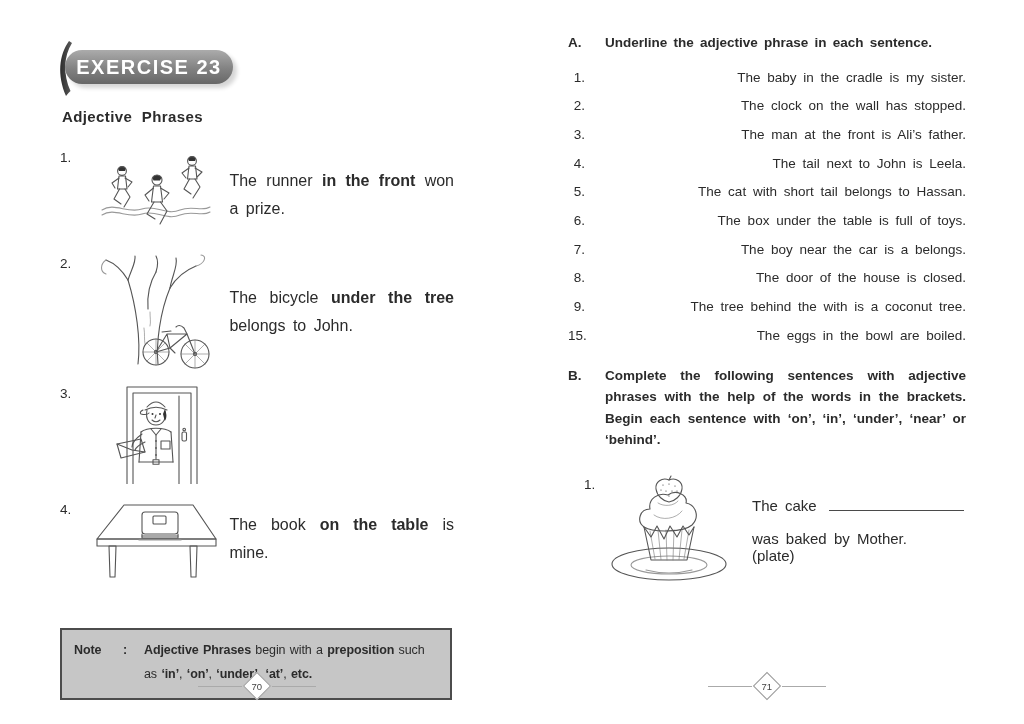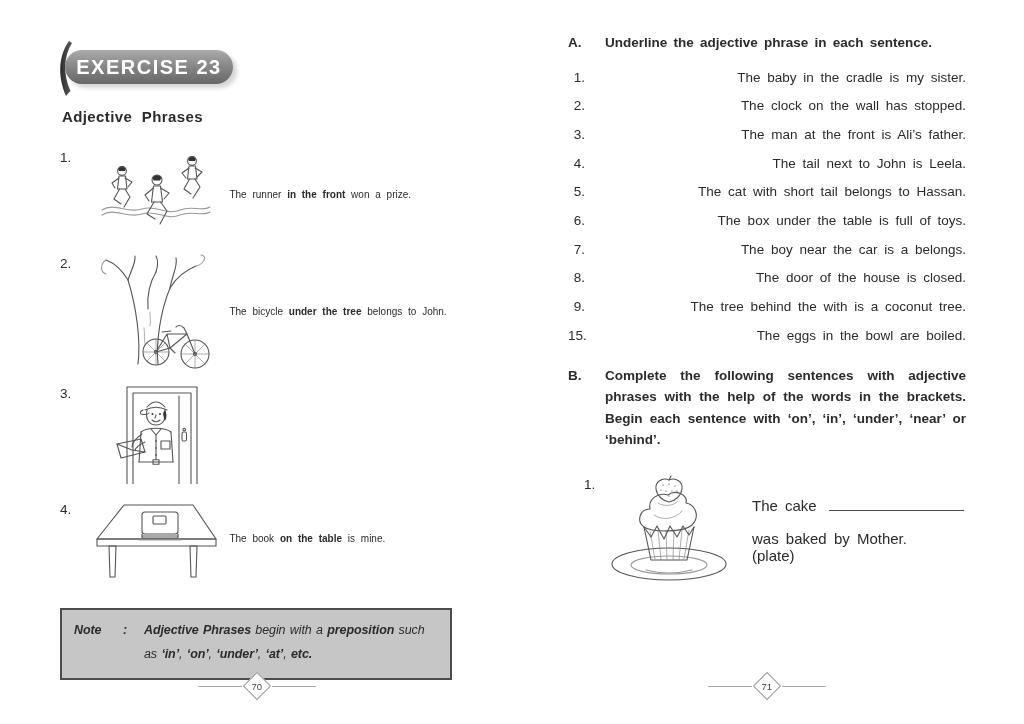--- a/index.html
+++ b/index.html
@@ -12,28 +12,28 @@
   .banner-svg { display:block; margin-left:-6px; }
   .heading { margin:10px 0 22px 2px; font-size:15px; font-weight:700;
     letter-spacing:.4px; word-spacing:5px; height:18px; }
 
   .ex-item { display:flex; align-items:center; }
   .ex-item.m1 { margin-bottom:12px; }
   .ex-item.m2 { margin-bottom:14px; }
   .ex-item.m3 { margin-bottom:16px; }
   .ex-num { width:22px; font-size:13.5px; align-self:flex-start; padding-top:2px; }
   .illust { width:150px; display:flex; justify-content:center; align-items:center; }
-  .ex-text { width:228px; margin-left:auto; font-size:10px; line-height:1.75;
+  .ex-text { width:228px; margin-left:auto; font-size:16px; line-height:1.75;
     text-align:justify; word-spacing:3px; }
 
   .rich-bold { font-weight:700; }
 
-  .note-box { position:absolute; top:568px; left:0; width:392px; display:flex;
+  .note-box { position:absolute; top:588px; left:0; width:392px; display:flex;
     border:2px solid #4c4c4c; background:#c6c6c6; padding:9px 10px 11px 12px;
-    font-size:12.5px; line-height:1.9; letter-spacing:-0.1px;font-style:italic; }
+    font-size:12.5px; line-height:1.9; letter-spacing:-0.1px; }
   .note-label { font-weight:700; width:40px; flex:none; }
   .note-colon { font-weight:700; width:22px; flex:none; text-align:center; }
   .note-text { flex:1; word-spacing:1px; text-align:left;margin-left:8px; }
 
   
   .page-right { position:absolute; left:568px; top:32px; width:398px; }
   .section-head { display:flex; font-weight:700; font-size:13.5px; line-height:1.6; }
   .sec-label { width:37px; flex:none; }
   .sec-title { flex:1; text-align:justify; word-spacing:2.5px; }
   .a-list { margin-top:14px; }

